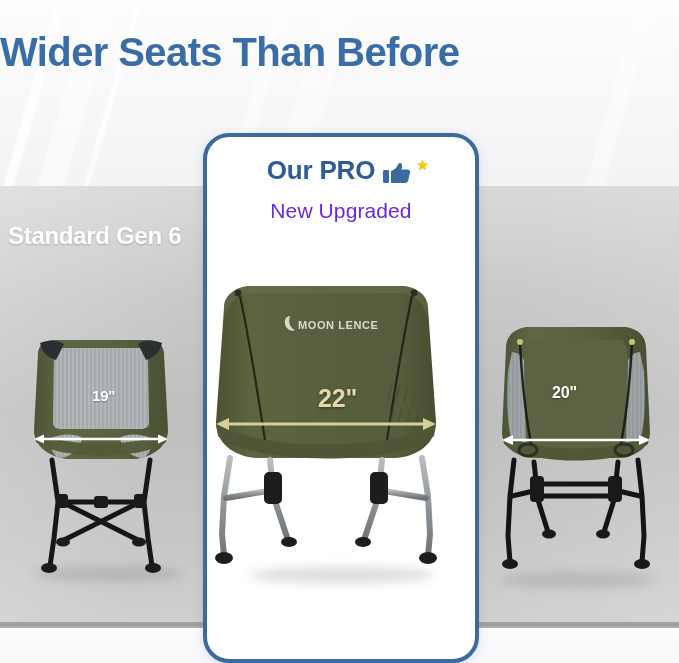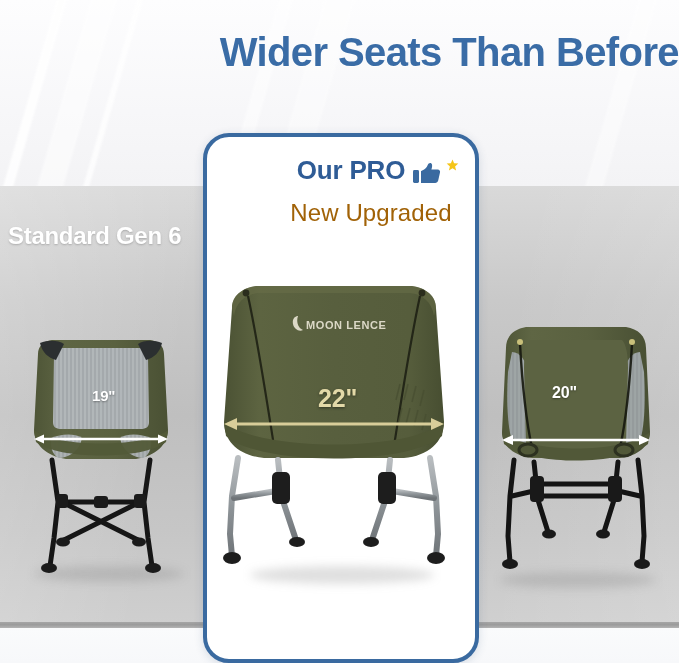--- a/index.html
+++ b/index.html
@@ -38,55 +38,55 @@
     position:absolute;left:0;top:622px;width:679px;height:6px;
     background:linear-gradient(180deg,#a6a6a6 0%,#9b9b9b 45%,#b4b4b4 100%);
   }
   .bg-bottom{
     position:absolute;left:0;top:628px;width:679px;height:35px;
     background:linear-gradient(180deg,#fafbfc 0%,#f7f8fa 100%);
   }
 
   
   .title{
-    position:absolute;left:0;top:30px;width:679px;text-align:right;
+    position:absolute;left:0;top:30px;width:679px;text-align:left;
     font-size:40px;font-weight:700;letter-spacing:-.6px;
     color:#3a6ca6;
     text-shadow:0 1px 0 rgba(255,255,255,.6);
   }
 
   
   .side-label{
     position:absolute;top:222px;font-size:24px;font-weight:700;color:#ffffff;
     letter-spacing:-.3px;text-shadow:0 1px 2px rgba(90,90,90,.35);
   }
   .label-left{left:8px;}
   .label-right{right:8px;}
 
   
   .pro-card{
     position:absolute;left:203px;top:133px;width:268px;height:522px;
     background:#ffffff;border:4px solid #3a6aa0;border-radius:26px;
     box-shadow:0 2px 10px rgba(40,70,110,.16);
     z-index:6;
   }
-  .pro-head{position:absolute;left:0;top:18px;width:268px;text-align:center;margin-left:30px;}
+  .pro-head{position:absolute;left:0;top:18px;width:268px;text-align:center;}
   .pro-title-row{display:flex;align-items:center;justify-content:center;gap:8px;}
   .pro-title{font-size:26px;font-weight:700;color:#2f5c96;letter-spacing:-.2px;}
   .thumb-wrap{position:relative;width:32px;height:30px;display:inline-block;}
   .thumb-wrap svg{position:absolute;left:0;top:5px;}
   .star{position:absolute;right:-1px;top:-2px;}
-  .pro-sub{margin-top:13px;font-size:24px;color:#a16207;font-weight:400;letter-spacing:.1px;}
+  .pro-sub{margin-top:13px;font-size:21px;color:#6d28d9;font-weight:400;letter-spacing:.1px;}
 
   
   .chair{position:absolute;}
   .chair svg{display:block;}
   .chair-left{left:16px;top:326px;z-index:4;}
   .chair-right{left:486px;top:310px;z-index:4;}
-  .chair-center{left:218px;top:272px;z-index:8;}
+  .chair-center{left:210px;top:272px;z-index:8;}
 
   .measure{
     position:absolute;font-weight:700;letter-spacing:-.2px;pointer-events:none;
   }
   .m-left{left:92px;top:387px;font-size:15px;color:#ffffff;z-index:5;
           text-shadow:0 1px 2px rgba(0,0,0,.35);}
   .m-right{left:552px;top:384px;font-size:16px;color:#ffffff;z-index:5;
            text-shadow:0 1px 2px rgba(0,0,0,.35);}
   .m-center{left:318px;top:384px;font-size:25px;color:#e3d9a8;z-index:9;
             text-shadow:0 1px 3px rgba(0,0,0,.45);}

